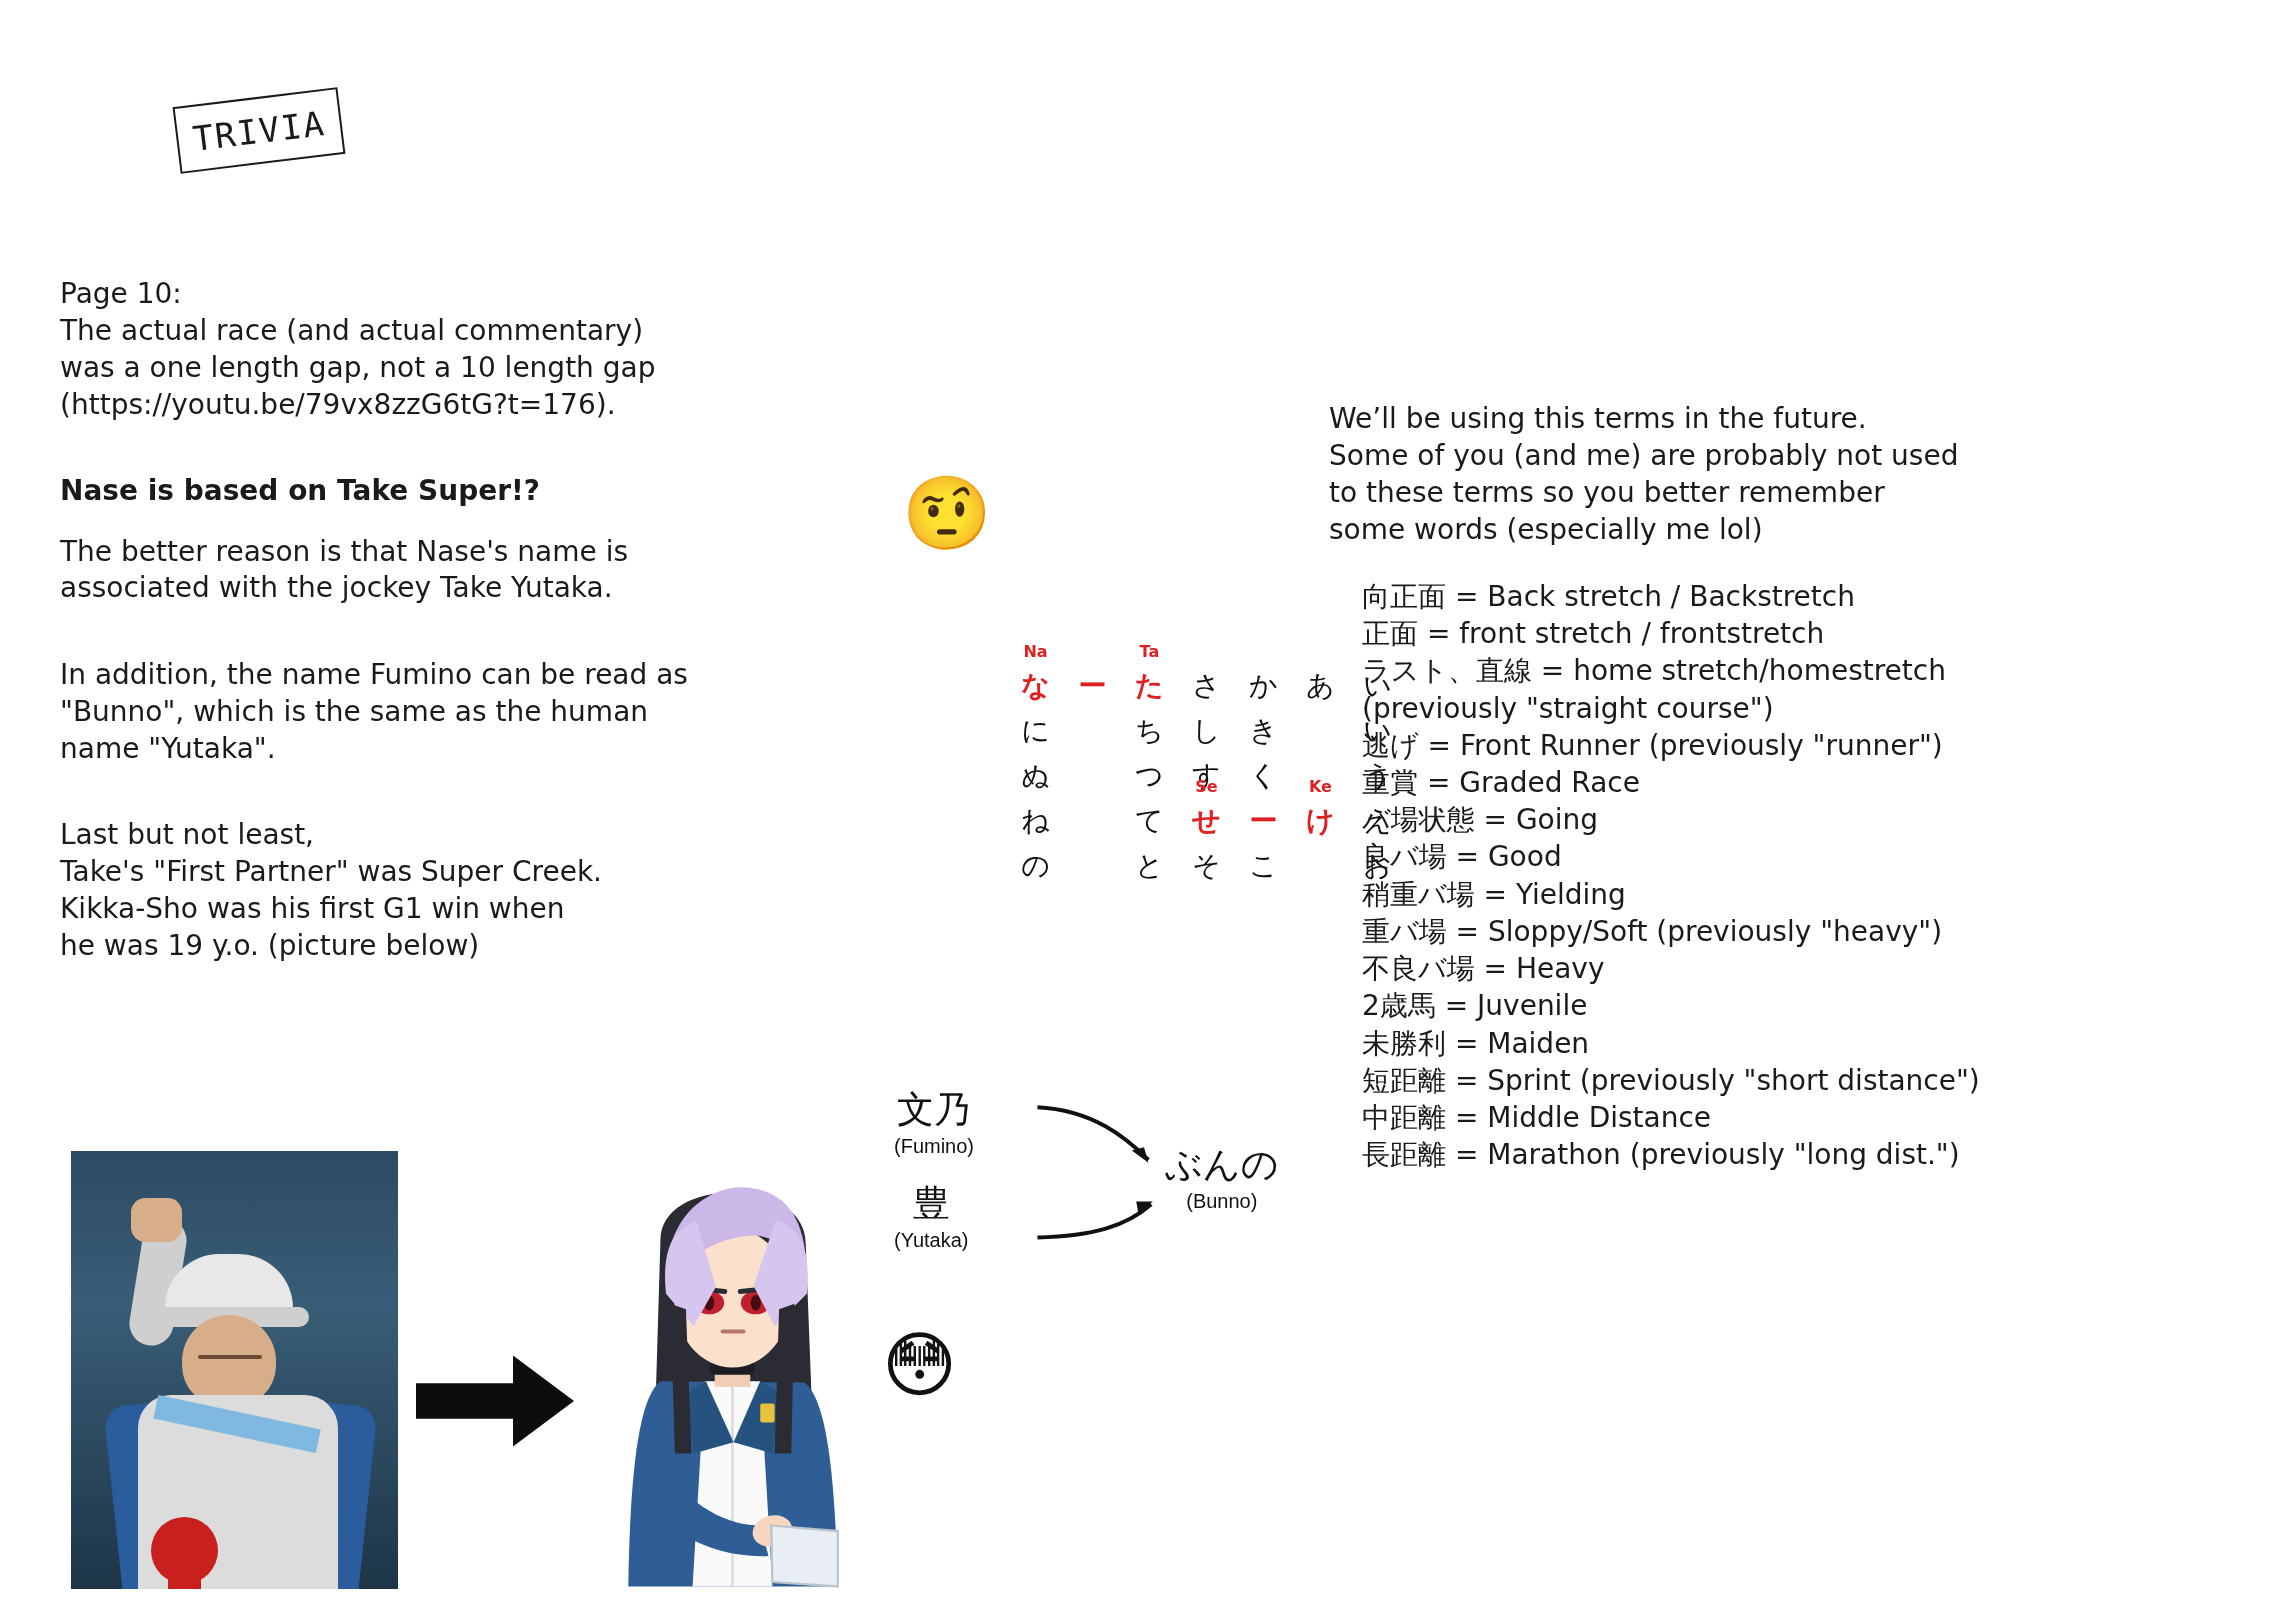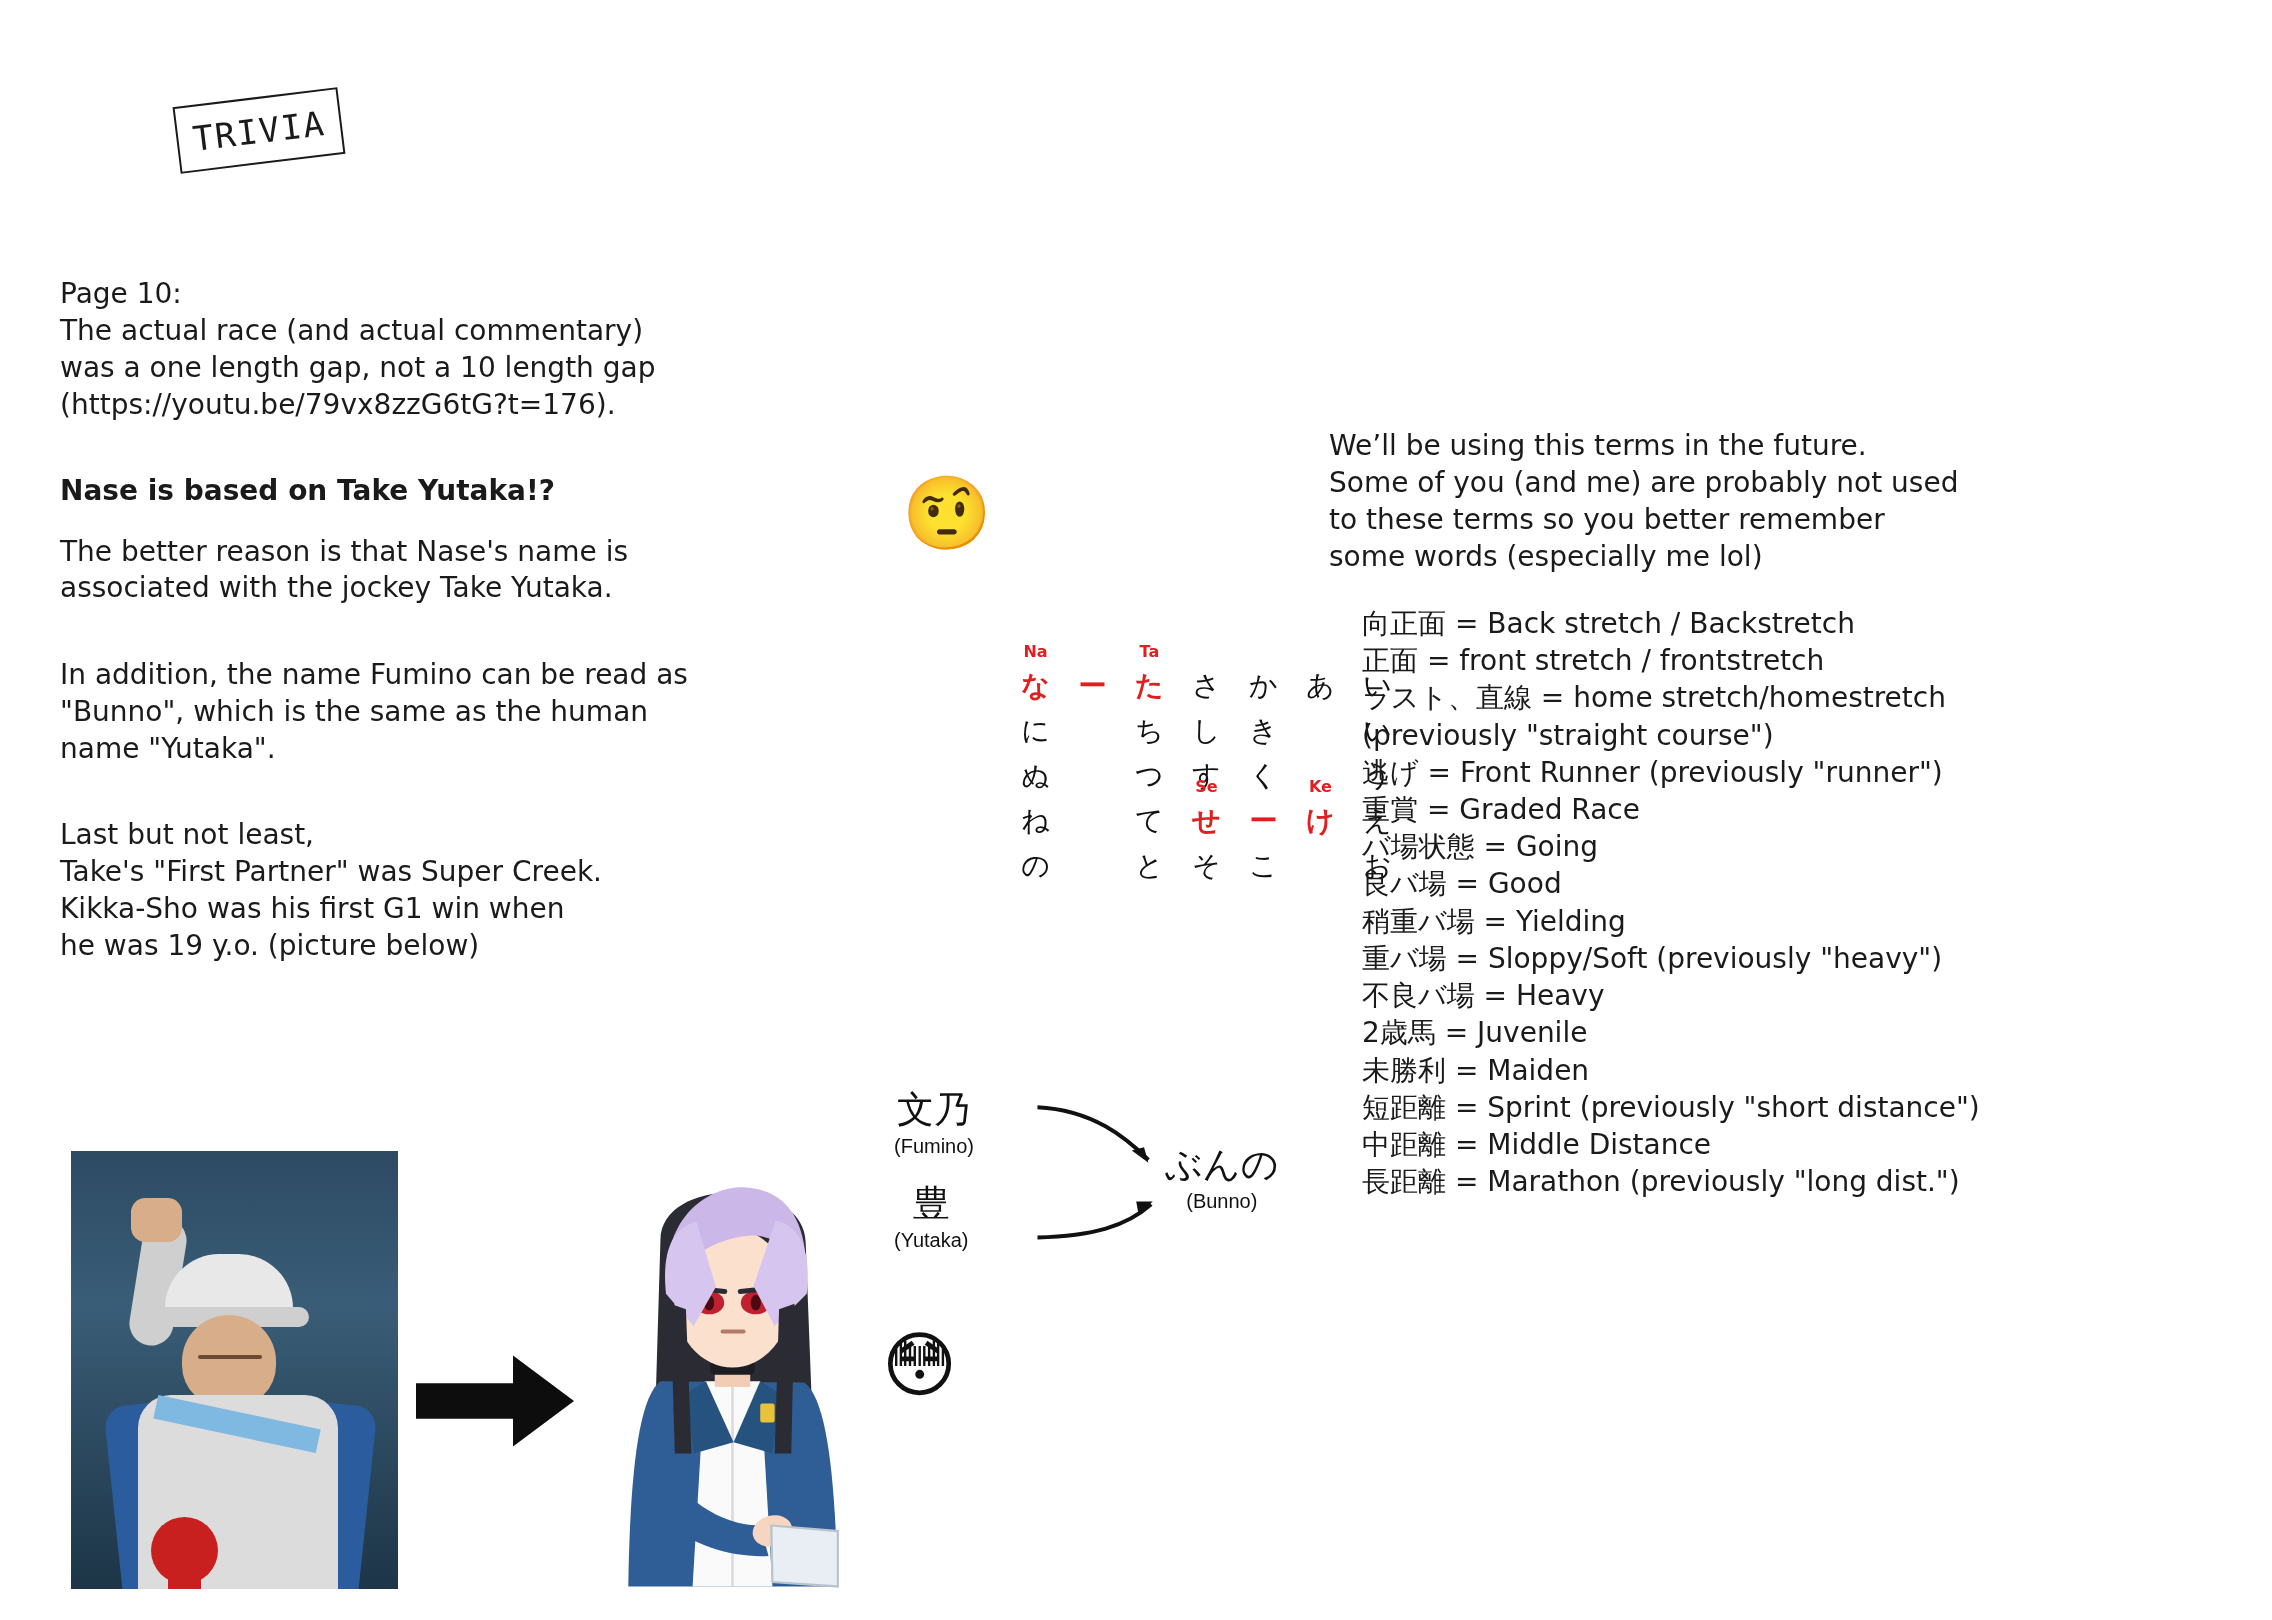--- a/index.html
+++ b/index.html
@@ -128,21 +128,20 @@
     position: absolute;
     left: 1329px;
     top: 377px;
     width: 921px;
   }
   #right-intro {
     font-size: 28px;
     line-height: 1.32;
     white-space: pre-wrap;
     margin-bottom: 5.5px;
-    margin-top: 27px;
   }
   #terms-list {
     margin: 0;
     padding: 0 0 0 33px;
     list-style: none;
   }
   #terms-list li {
     font-size: 28px;
     line-height: 1.33;
     white-space: pre-wrap;
@@ -322,21 +321,21 @@
     <div class="box">
       <span class="label">TRIVIA</span>
     </div>
   </div>
 
   <div id="left-col" class="hand">
     <div class="para">Page 10:
 The actual race (and actual commentary)
 was a one length gap, not a 10 length gap
 (https://youtu.be/79vx8zzG6tG?t=176).</div>
-    <div class="para bold-head">Nase is based on Take Yutaka!?</div>
+    <div class="para bold-head">Nase is based on Take Super!?</div>
     <div class="para tight">The better reason is that Nase's name is
 associated with the jockey Take Yutaka.</div>
     <div class="para">In addition, the name Fumino can be read as
 "Bunno", which is the same as the human
 name "Yutaka".</div>
     <div class="para">Last but not least,
 Take's "First Partner" was Super Creek.
 Kikka-Sho was his first G1 win when
 he was 19 y.o. (picture below)</div>
   </div>

